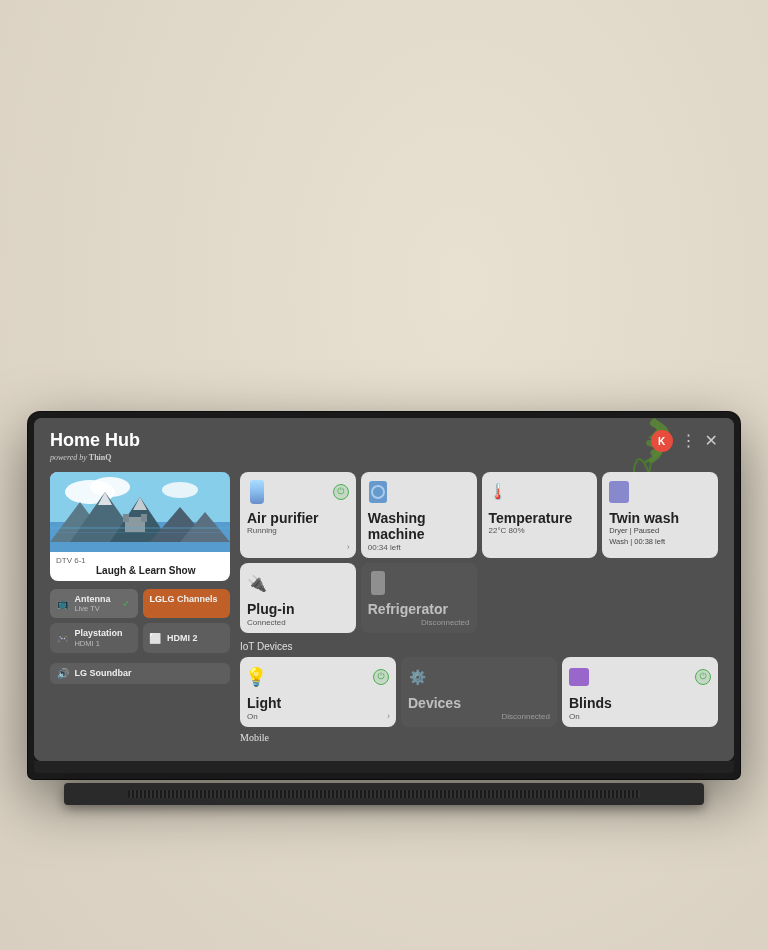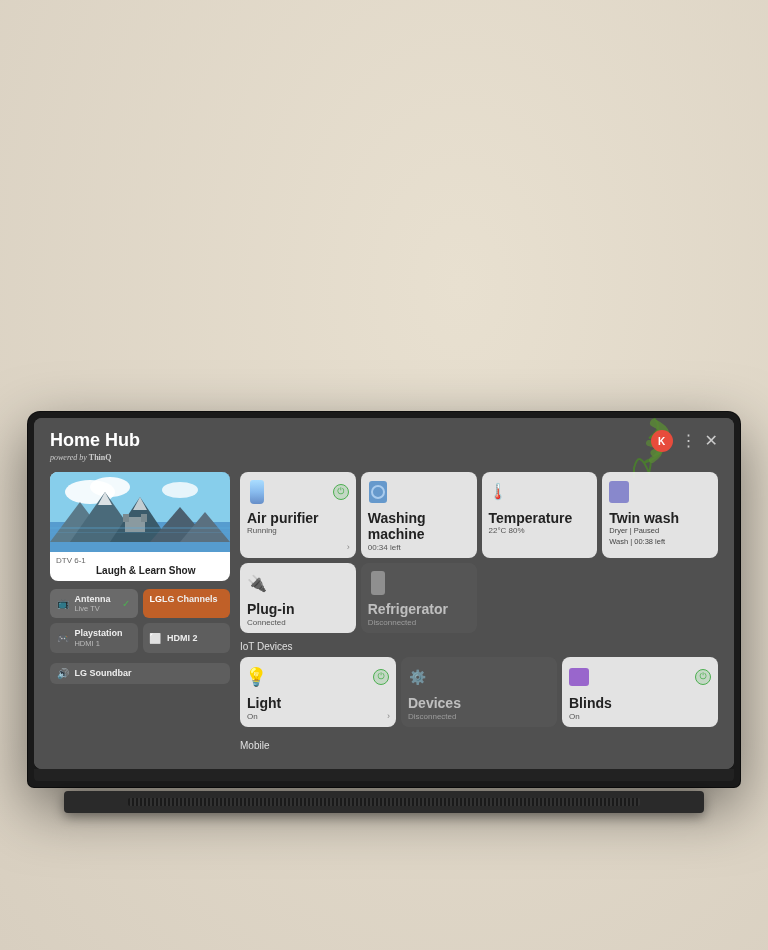--- a/index.html
+++ b/index.html
@@ -337,20 +337,21 @@
       color: #eee;
     }
 
     .device-status {
       font-size: 8px;
       color: #555;
     }
 
     .device-status-light {
       color: #bbb;
+      text-align: right;
     }
 
     .device-chevron {
       position: absolute;
       right: 6px;
       bottom: 6px;
       color: #888;
       font-size: 9px;
     }
 
@@ -685,21 +686,21 @@
                       <div class="icon-blinds"></div>
                     </div>
                     <div class="power-btn power-on">⏻</div>
                   </div>
                   <div class="device-name">Blinds</div>
                   <div class="device-status">On</div>
                 </div>
               </div>
             </div>
 
-            <div style="margin-top:8px;">
+            <div style="font-family:Liberation Serif, serif;">
               <span class="section-title">Mobile</span>
             </div>
 
           </div>
         </div>
       </div>
 
     </div>
     <div class="tv-stand"></div>
   </div>

